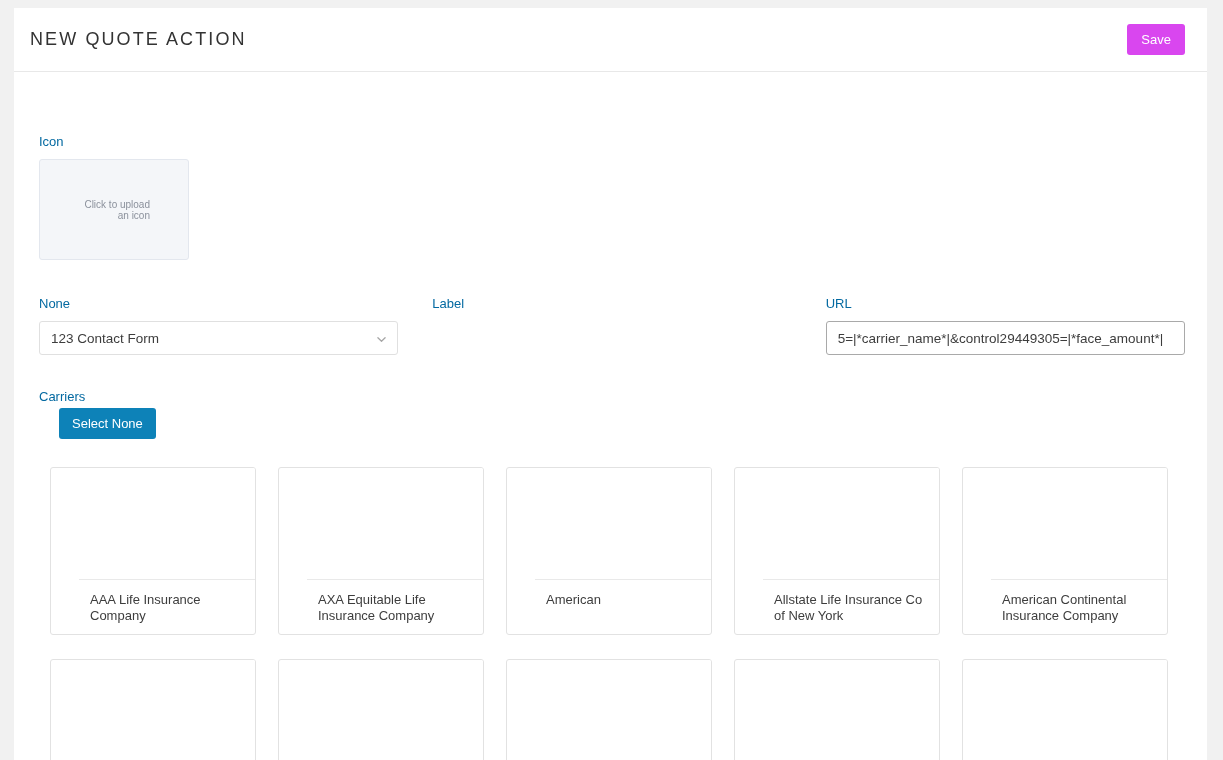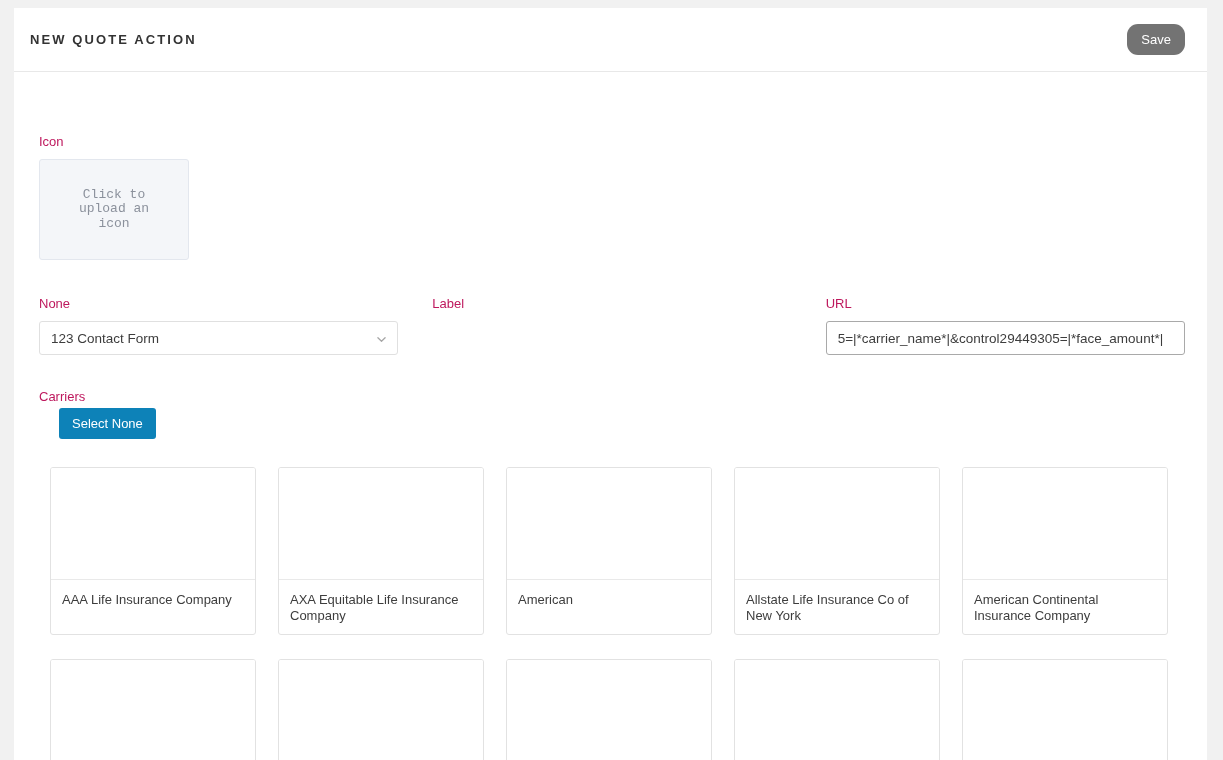--- a/index.html
+++ b/index.html
@@ -28,71 +28,70 @@
   
   .header {
     height: 64px;
     border-bottom: 1px solid #e8e8e8;
     display: flex;
     align-items: center;
     justify-content: space-between;
     padding: 0 22px 0 16px;
   }
   .header-title {
-    font-size: 13px;
-    font-weight: 700;
+    font-size: 18px;
+    font-weight: 400;
     letter-spacing: 2.1px;
     color: #333333;
     text-transform: uppercase;
     white-space: nowrap;
   }
   .save-button {
-    background: #737373;
+    background: #d946ef;
     color: #ffffff;
     border: none;
-    border-radius: 11px;
+    border-radius: 3px;
     font-family: "Liberation Sans", sans-serif;
     font-size: 13px;
     line-height: 1;
     padding: 9px 14px;
     cursor: pointer;
   }
 
   
   .body {
     padding: 62px 22px 0 25px;
   }
 
   .field-label {
     font-size: 13px;
-    color: #be185d;
+    color: #0369a1;
     margin-bottom: 10px;
     display: block;
   }
 
   
   .icon-block { margin-bottom: 36px; }
   .icon-dropzone {
     width: 150px;
     height: 101px;
     background: #f4f6f9;
     border: 1px solid #e3e7ee;
     border-radius: 3px;
     display: flex;
     align-items: center;
     justify-content: center;
     cursor: pointer;
   }
   .icon-dropzone-text {
-    font-size: 13px;
+    font-size: 10px;
     line-height: 1.1;
     color: #8b919c;
-    text-align: center;
+    text-align: right;
     width: 72px;
-    font-family: Liberation Mono, monospace;
   }
 
   
   .form-row {
     display: flex;
     gap: 34px;
     margin-bottom: 34px;
   }
   .form-col { width: 365px; }
 
@@ -145,20 +144,21 @@
     grid-template-columns: repeat(5, 206px);
     column-gap: 22px;
     row-gap: 24px;
   }
   .carrier-card {
     border: 1px solid #e2e2e2;
     border-radius: 3px;
     background: #ffffff;
     overflow: hidden;
     cursor: pointer;
+    padding-left: 28px;
   }
   .carrier-thumb {
     height: 112px;
     border-bottom: 1px solid #e9e9e9;
     background: #ffffff;
   }
   .carrier-name {
     font-size: 13px;
     line-height: 16px;
     color: #3d3d3d;

